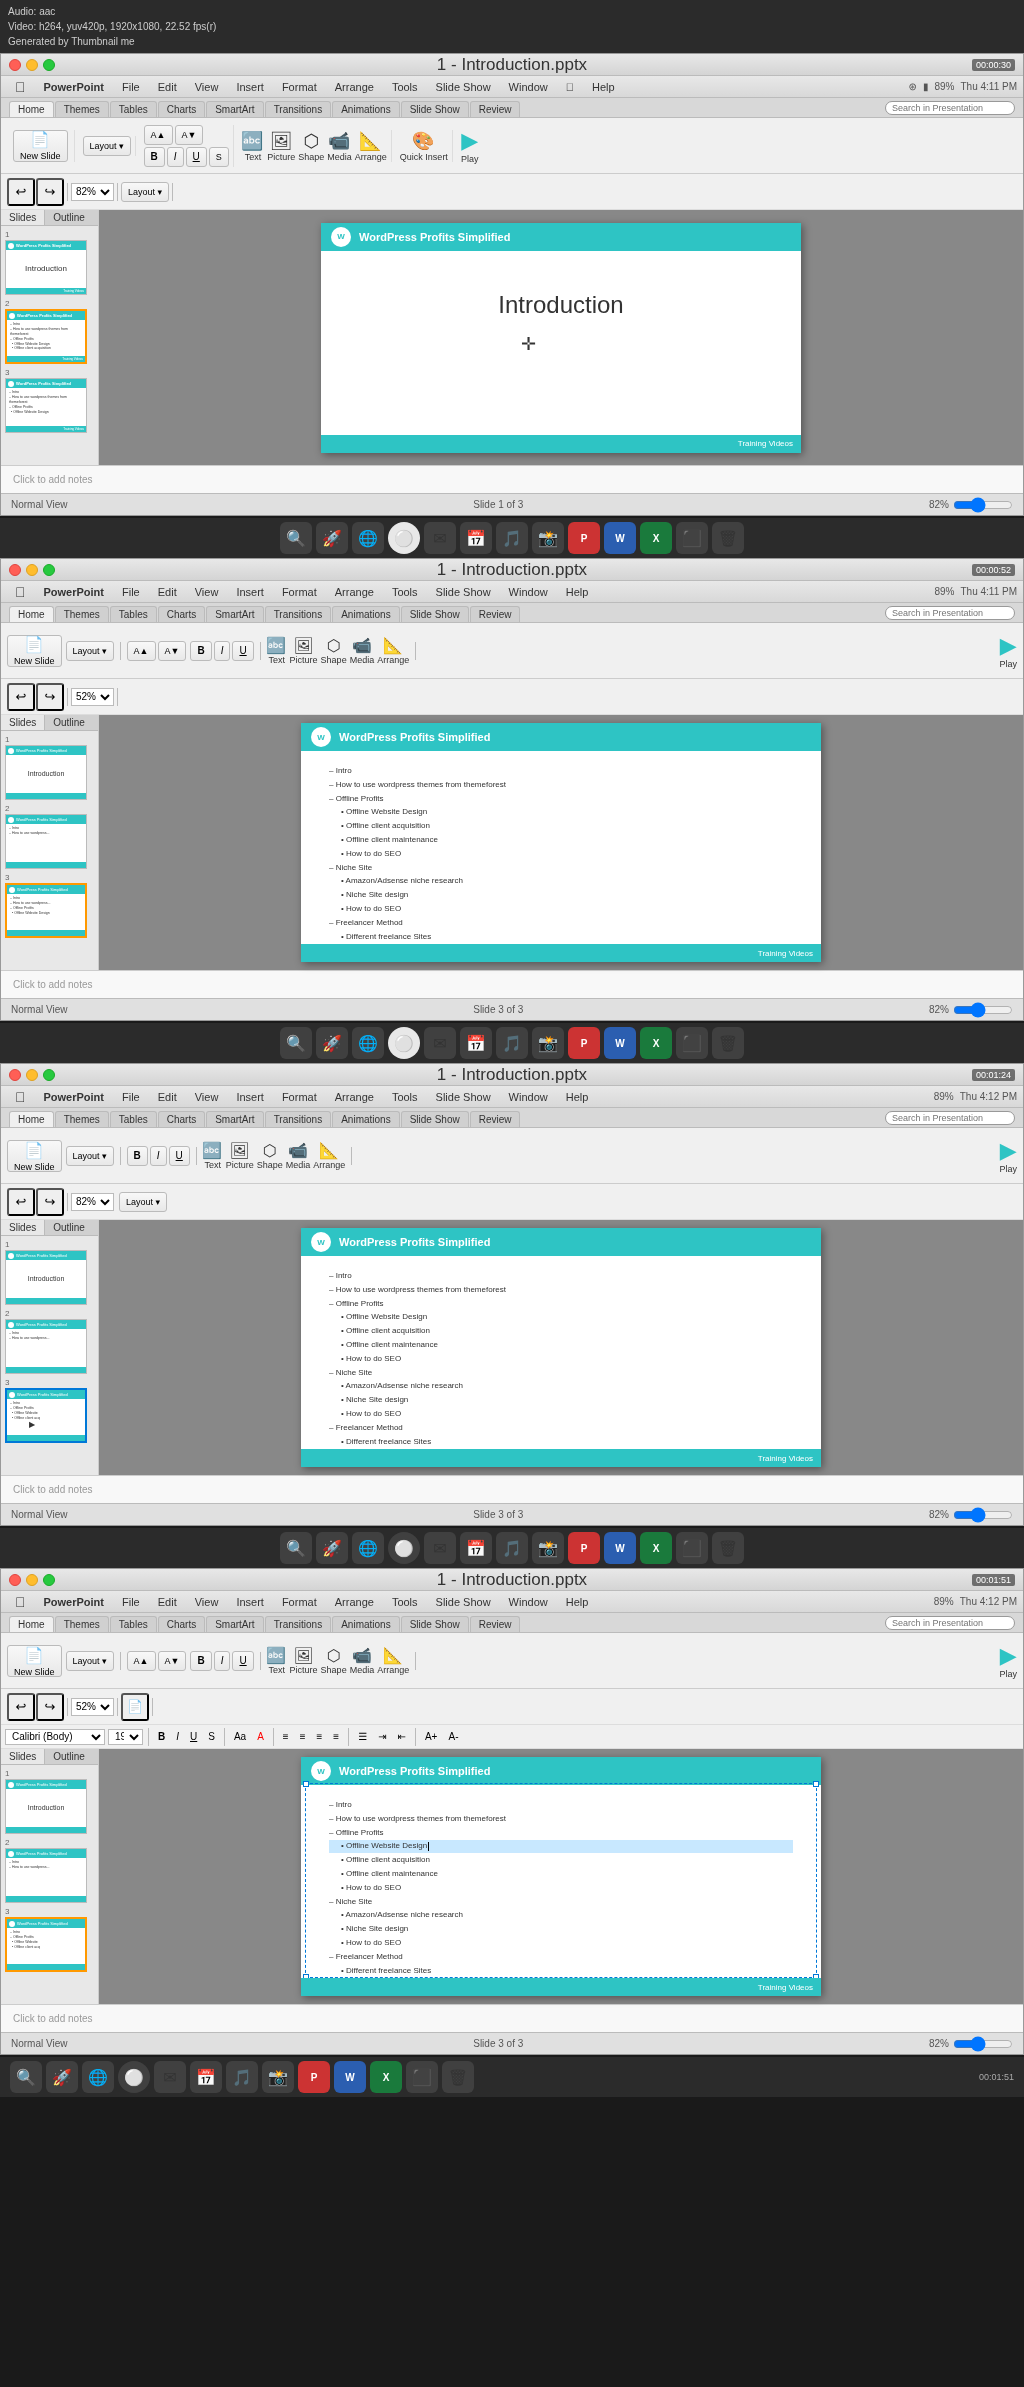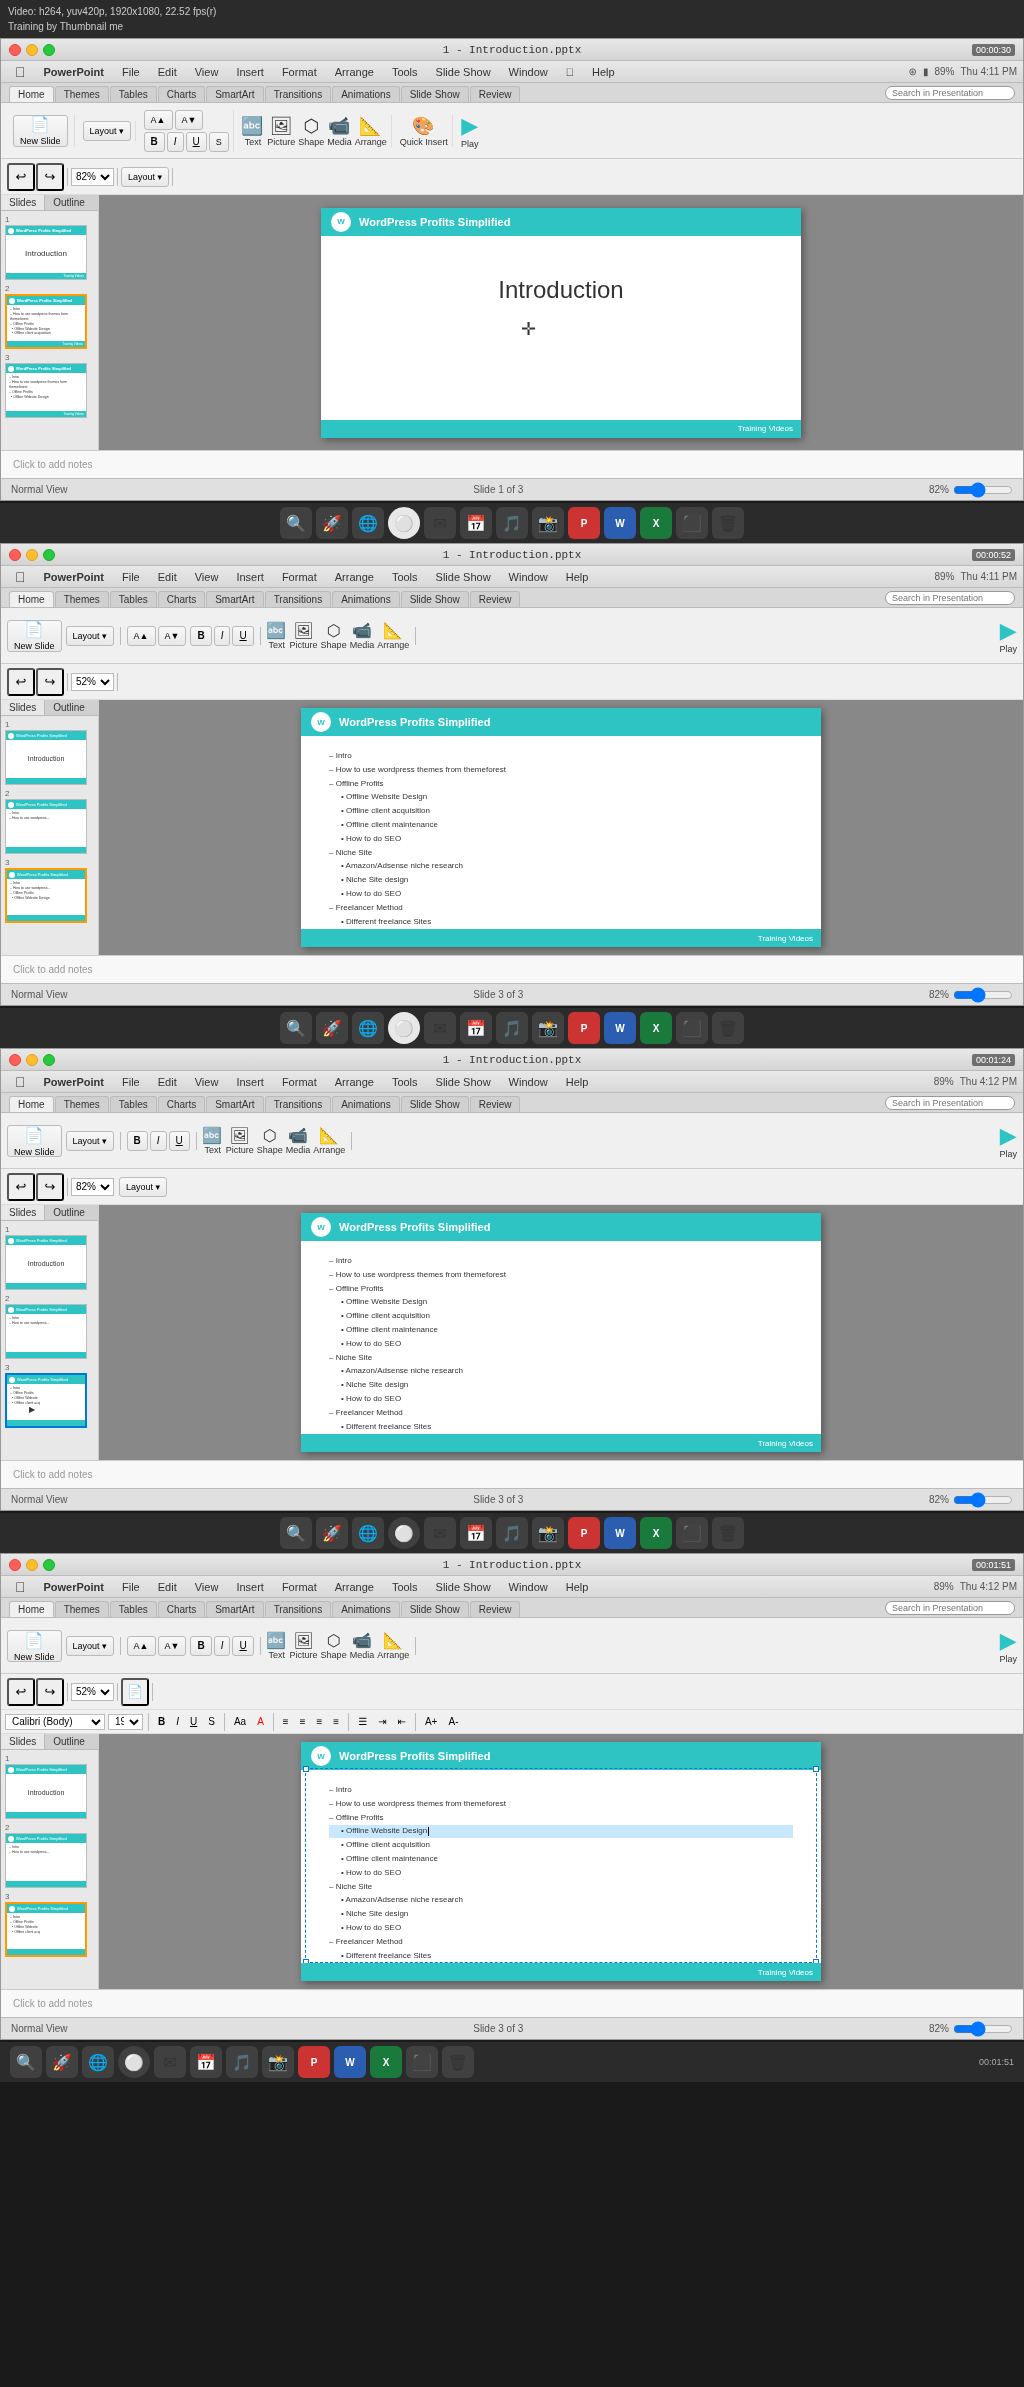--- a/index.html
+++ b/index.html
@@ -52,25 +52,24 @@
       cursor: pointer;
     }
     .tl-red { background: #ff5f56; border: 1px solid #e0443e; }
     .tl-yellow { background: #ffbd2e; border: 1px solid #dea123; }
     .tl-green { background: #27c93f; border: 1px solid #1aab29; }
 
     .title-bar-title {
       position: absolute;
       left: 50%;
       transform: translateX(-50%);
-      font-size: 11px;
+      font-size: 17px;
       font-weight: 500;
       color: #333;
       white-space: nowrap;
-      font-family: Liberation Mono, monospace;
     }
 
     .title-bar-controls {
       margin-left: auto;
       display: flex;
       align-items: center;
       gap: 8px;
       font-size: 10px;
       color: #666;
     }
@@ -327,22 +326,23 @@
       display: flex;
       flex: 1;
       background: #777;
     }
 
   </style>
 </head>
 <body>
 
 <div class="file-info-bar">
+  <div>Audio: aac</div>
   <div>Video: h264, yuv420p, 1920x1080, 22.52 fps(r)</div>
-  <div>Training by Thumbnail me</div>
+  <div>Generated by Thumbnail me</div>
 </div>
 
 <div class="mac-window">
 
   <div class="title-bar">
     <div class="traffic-lights">
       <div class="traffic-light tl-red"></div>
       <div class="traffic-light tl-yellow"></div>
       <div class="traffic-light tl-green"></div>
     </div>

